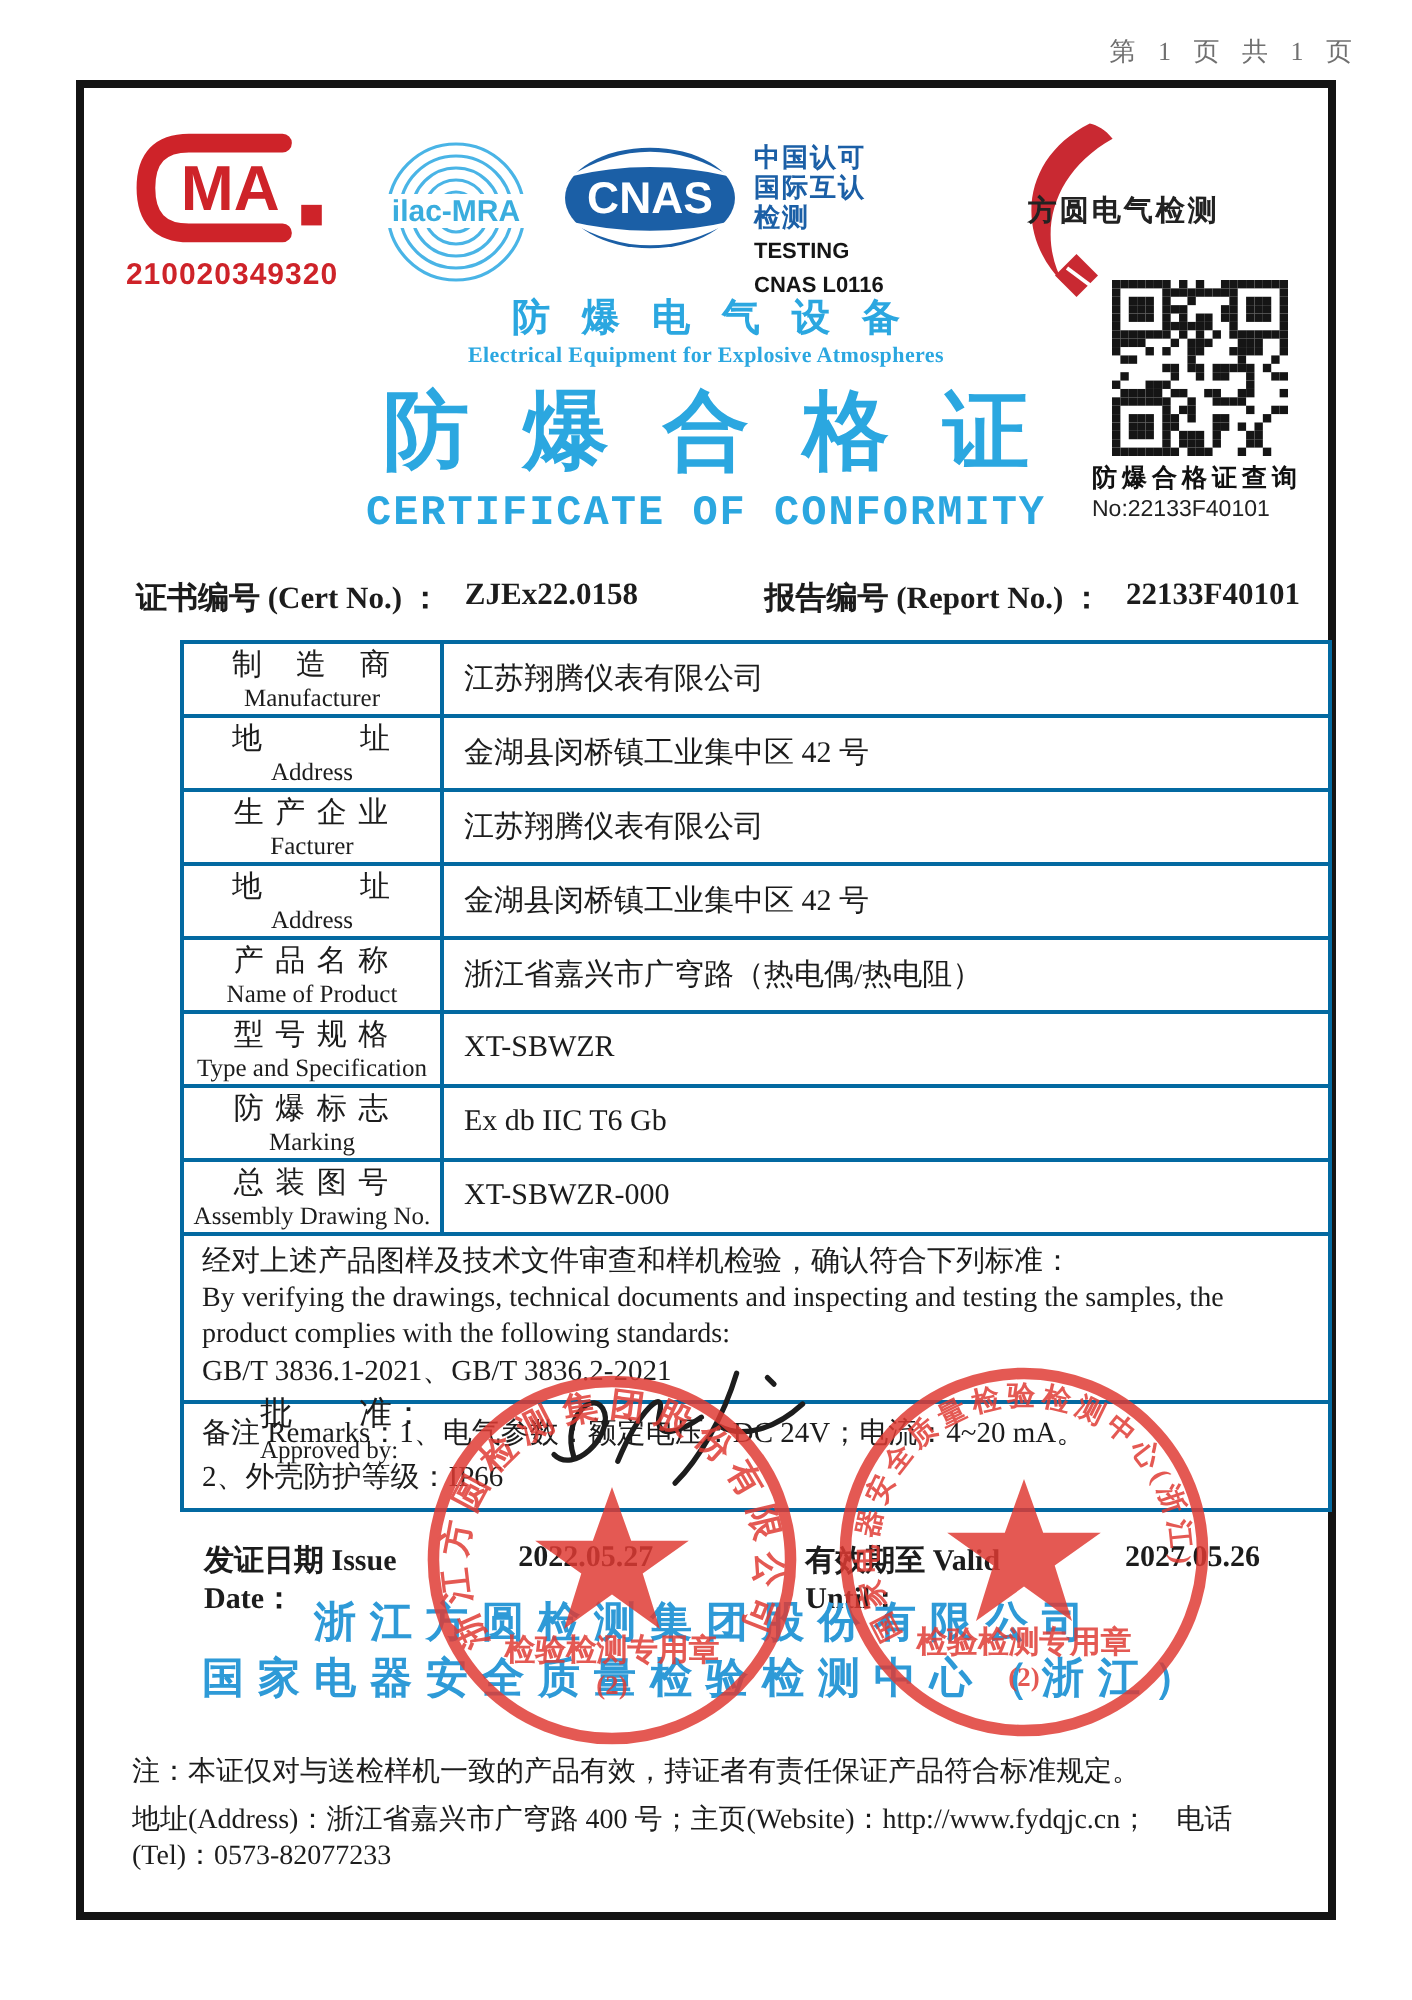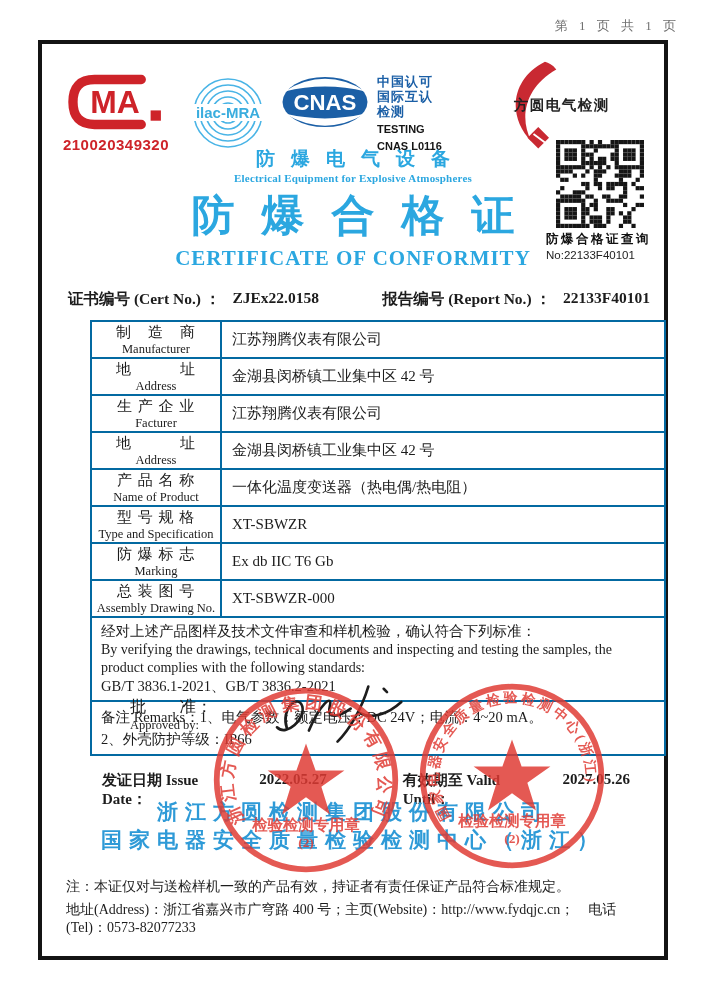--- a/index.html
+++ b/index.html
@@ -2,37 +2,37 @@
 <html><head>
 <meta charset="utf-8">
 <style>
   html,body{margin:0;padding:0;}
   body{width:706px;height:1000px;background:#ffffff;position:relative;overflow:hidden;
        font-family:"Liberation Serif",serif;color:#1c1c1c;}
   .page-indicator{position:absolute;top:17px;right:26px;font-size:13px;color:#707070;letter-spacing:4px;}
   .frame{position:absolute;left:38px;top:40px;width:622px;height:912px;border:4px solid #141414;background:#fff;}
 
   
-  .logo-row{position:absolute;top:14px;left:18px;display:flex;align-items:flex-end;}
+  .logo-row{position:absolute;top:14px;left:18px;display:flex;align-items:center;}
   .cma-block{width:112px;text-align:center;}
   .cma-number{color:#ce2329;font-weight:bold;font-size:15px;font-family:"Liberation Sans",sans-serif;letter-spacing:.5px;margin-top:1px;}
   .ilac-wrap{margin-left:20px;margin-top:5px;}
   .cnas-block{display:flex;margin-left:16px;margin-top:10px;}
   .cnas-side{margin-left:7px;}
   .cnas-cn{color:#1b5fa6;font-size:13px;font-weight:bold;line-height:15px;letter-spacing:1px;}
   .cnas-en{color:#151515;font-family:"Liberation Sans",sans-serif;font-weight:bold;font-size:11px;line-height:13px;margin-top:4px;}
   .fy-block{position:relative;margin-left:36px;width:160px;height:95px;}
   .fy-label{position:absolute;left:36px;top:38px;font-size:14.5px;font-weight:bold;color:#222;letter-spacing:1.5px;white-space:nowrap;}
 
   
   .title-block{position:absolute;top:102px;left:0;width:100%;text-align:center;color:#2ba7e0;}
   .t-cn-small{font-size:19px;font-weight:bold;letter-spacing:16px;text-indent:16px;}
   .t-en-small{font-size:11px;font-weight:bold;margin-top:0;letter-spacing:.2px;}
   .t-cn-big{font-size:43px;font-weight:bold;letter-spacing:27px;text-indent:27px;margin-top:3px;font-family:"Liberation Sans",sans-serif;}
-  .t-en-big{font-size:21px;font-weight:bold;letter-spacing:1px;margin-top:1px;font-family:Liberation Serif, serif;}
+  .t-en-big{font-size:21px;font-weight:bold;letter-spacing:1px;margin-top:1px;font-family:Liberation Mono, monospace;}
 
   
   .qr-block{position:absolute;top:96px;right:10px;width:108px;text-align:left;}
   .qr-box{width:88px;height:88px;margin:0 auto;background:#fff;}
   .qr-caption{font-size:12.5px;font-weight:bold;letter-spacing:2.5px;margin-top:3px;color:#111;}
   .qr-number{font-size:11.5px;font-family:"Liberation Sans",sans-serif;color:#222;margin-top:1px;}
 
   
   .cert-line{position:absolute;top:245px;left:26px;right:14px;display:flex;font-size:15.5px;font-weight:bold;}
   .cert-line .val{margin-left:12px;}
@@ -410,21 +410,21 @@
             <div class="lcn">地　　　址</div>
             <div class="len">Address</div>
           </td>
       <td class="val">金湖县闵桥镇工业集中区 42 号</td>
     </tr>
     <tr>
       <td class="lab">
             <div class="lcn">产 品 名 称</div>
             <div class="len">Name of Product</div>
           </td>
-      <td class="val">一体化温度变送器（热电偶/热电阻）</td>
+      <td class="val">浙江省嘉兴市广穹路（热电偶/热电阻）</td>
     </tr>
     <tr>
       <td class="lab">
             <div class="lcn">型 号 规 格</div>
             <div class="len">Type and Specification</div>
           </td>
       <td class="val">XT-SBWZR</td>
     </tr>
     <tr>
       <td class="lab">

